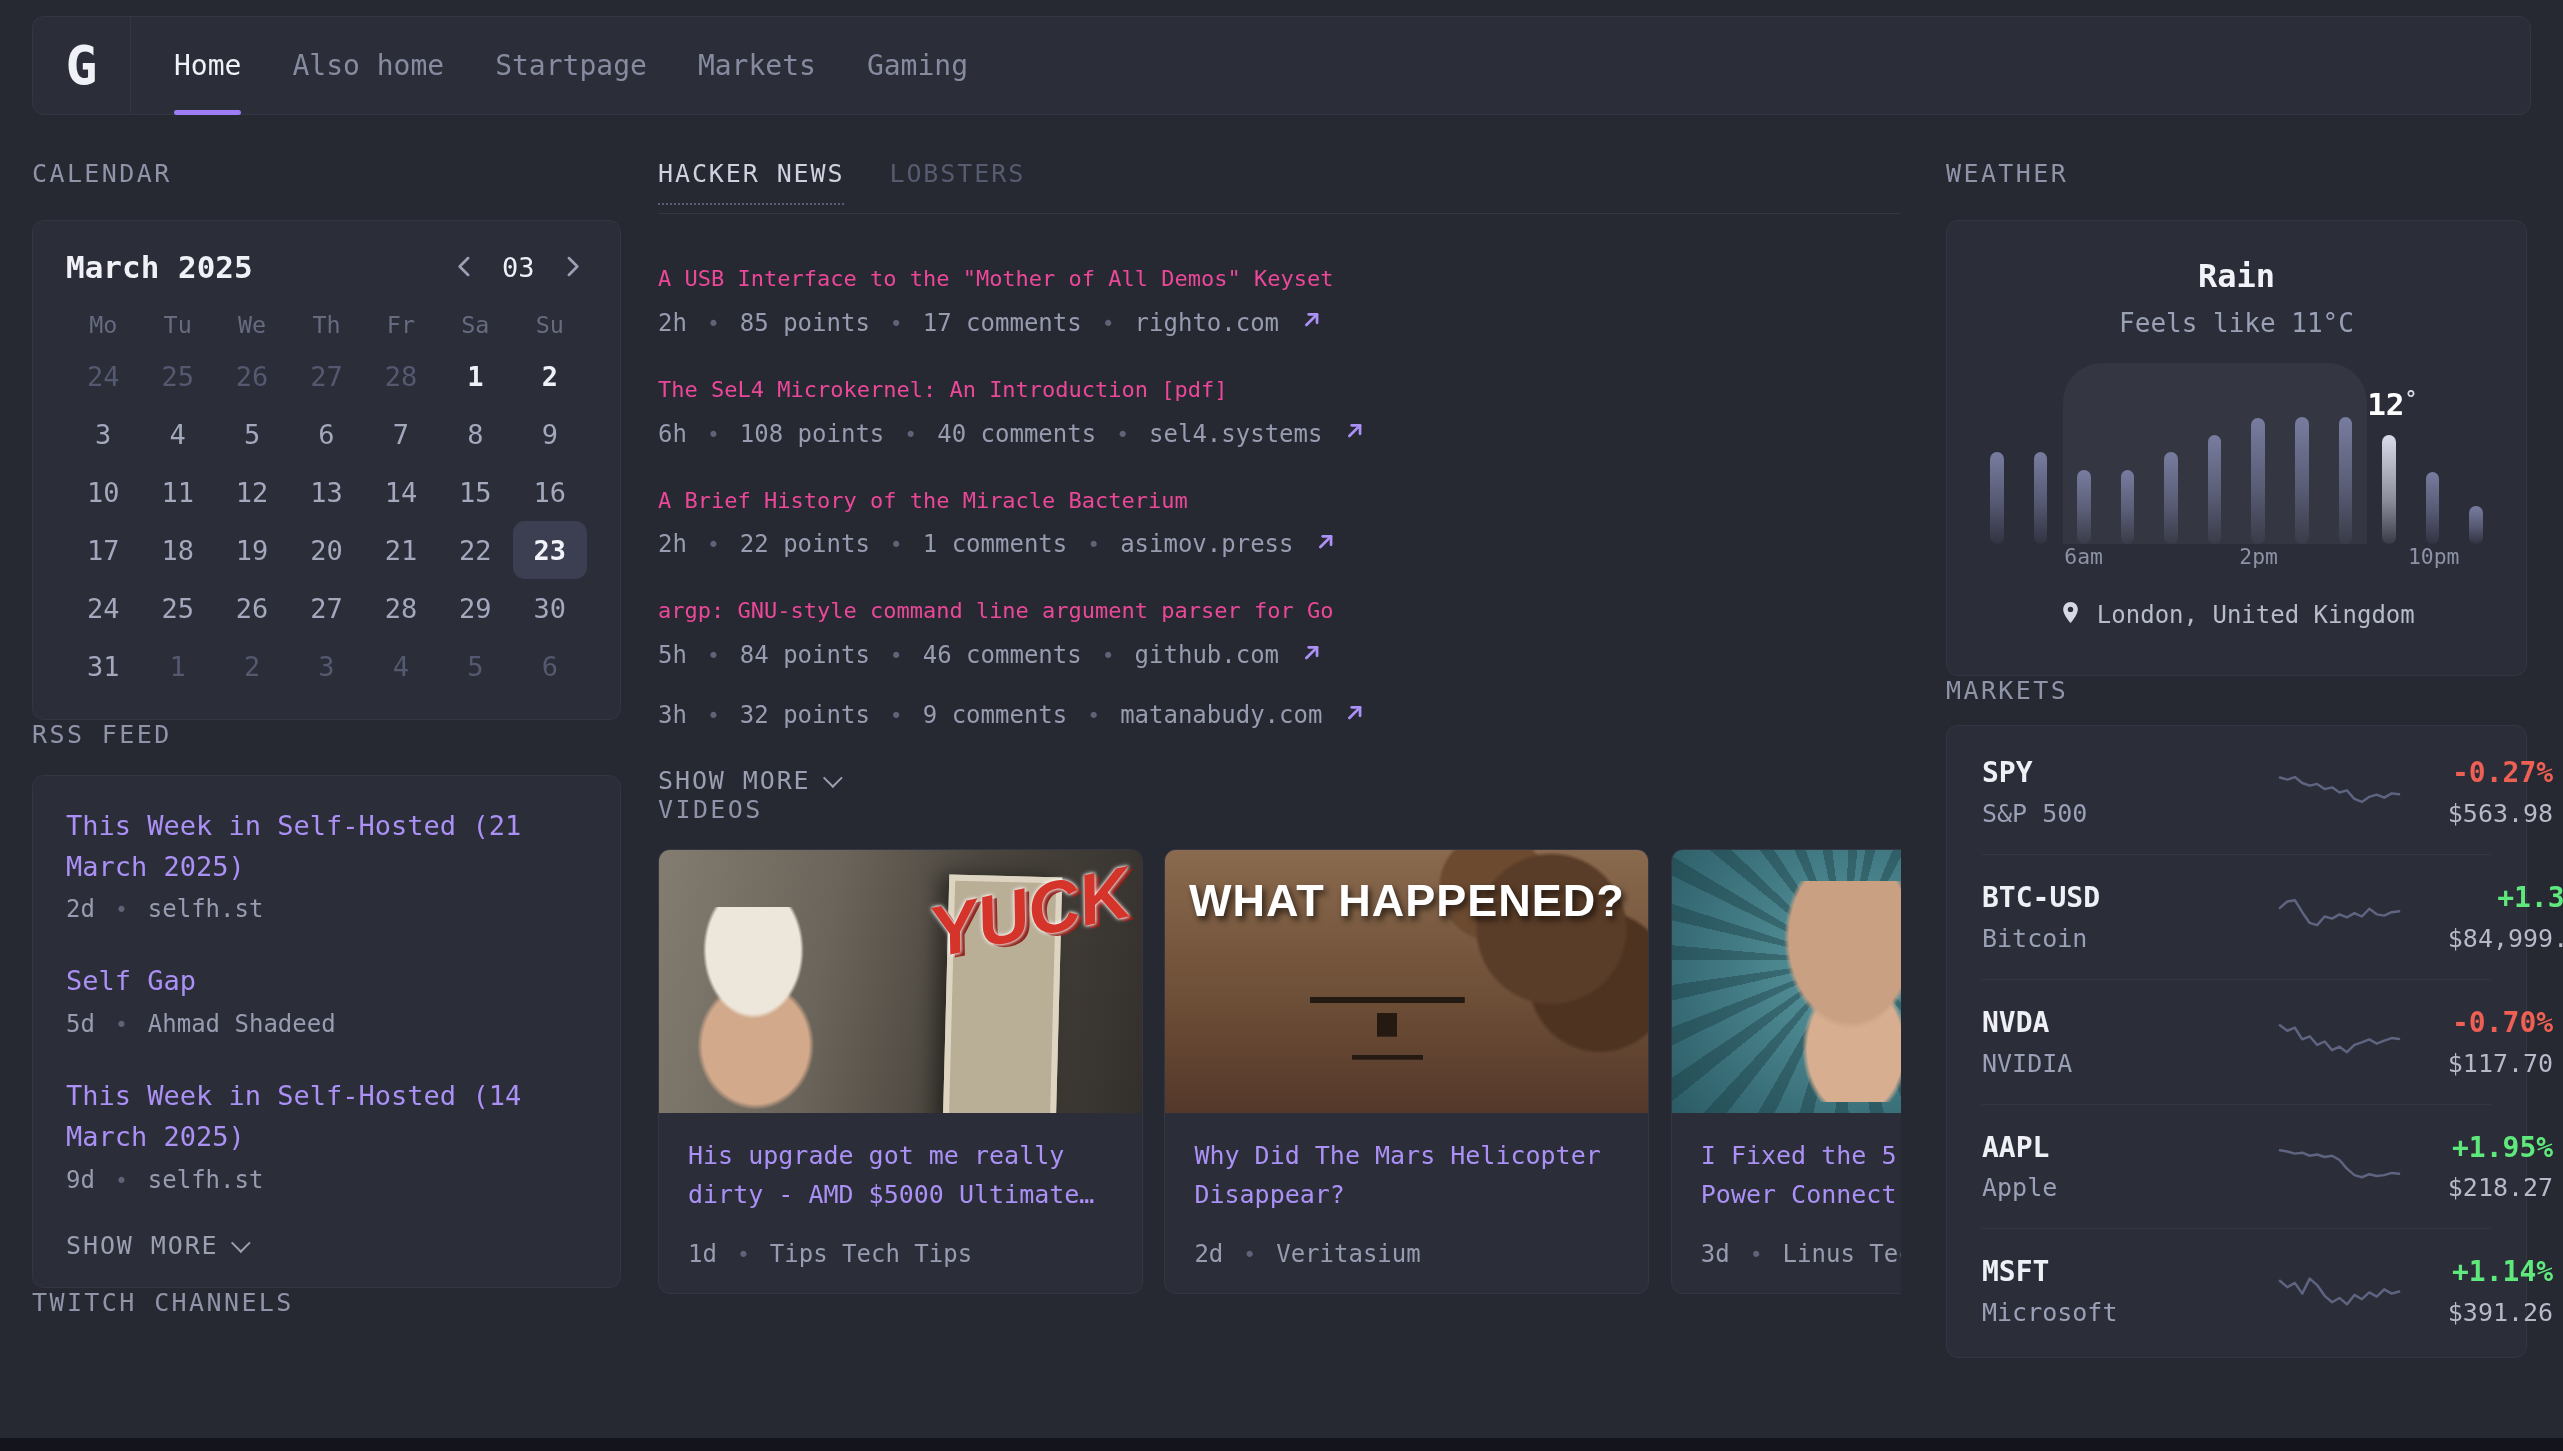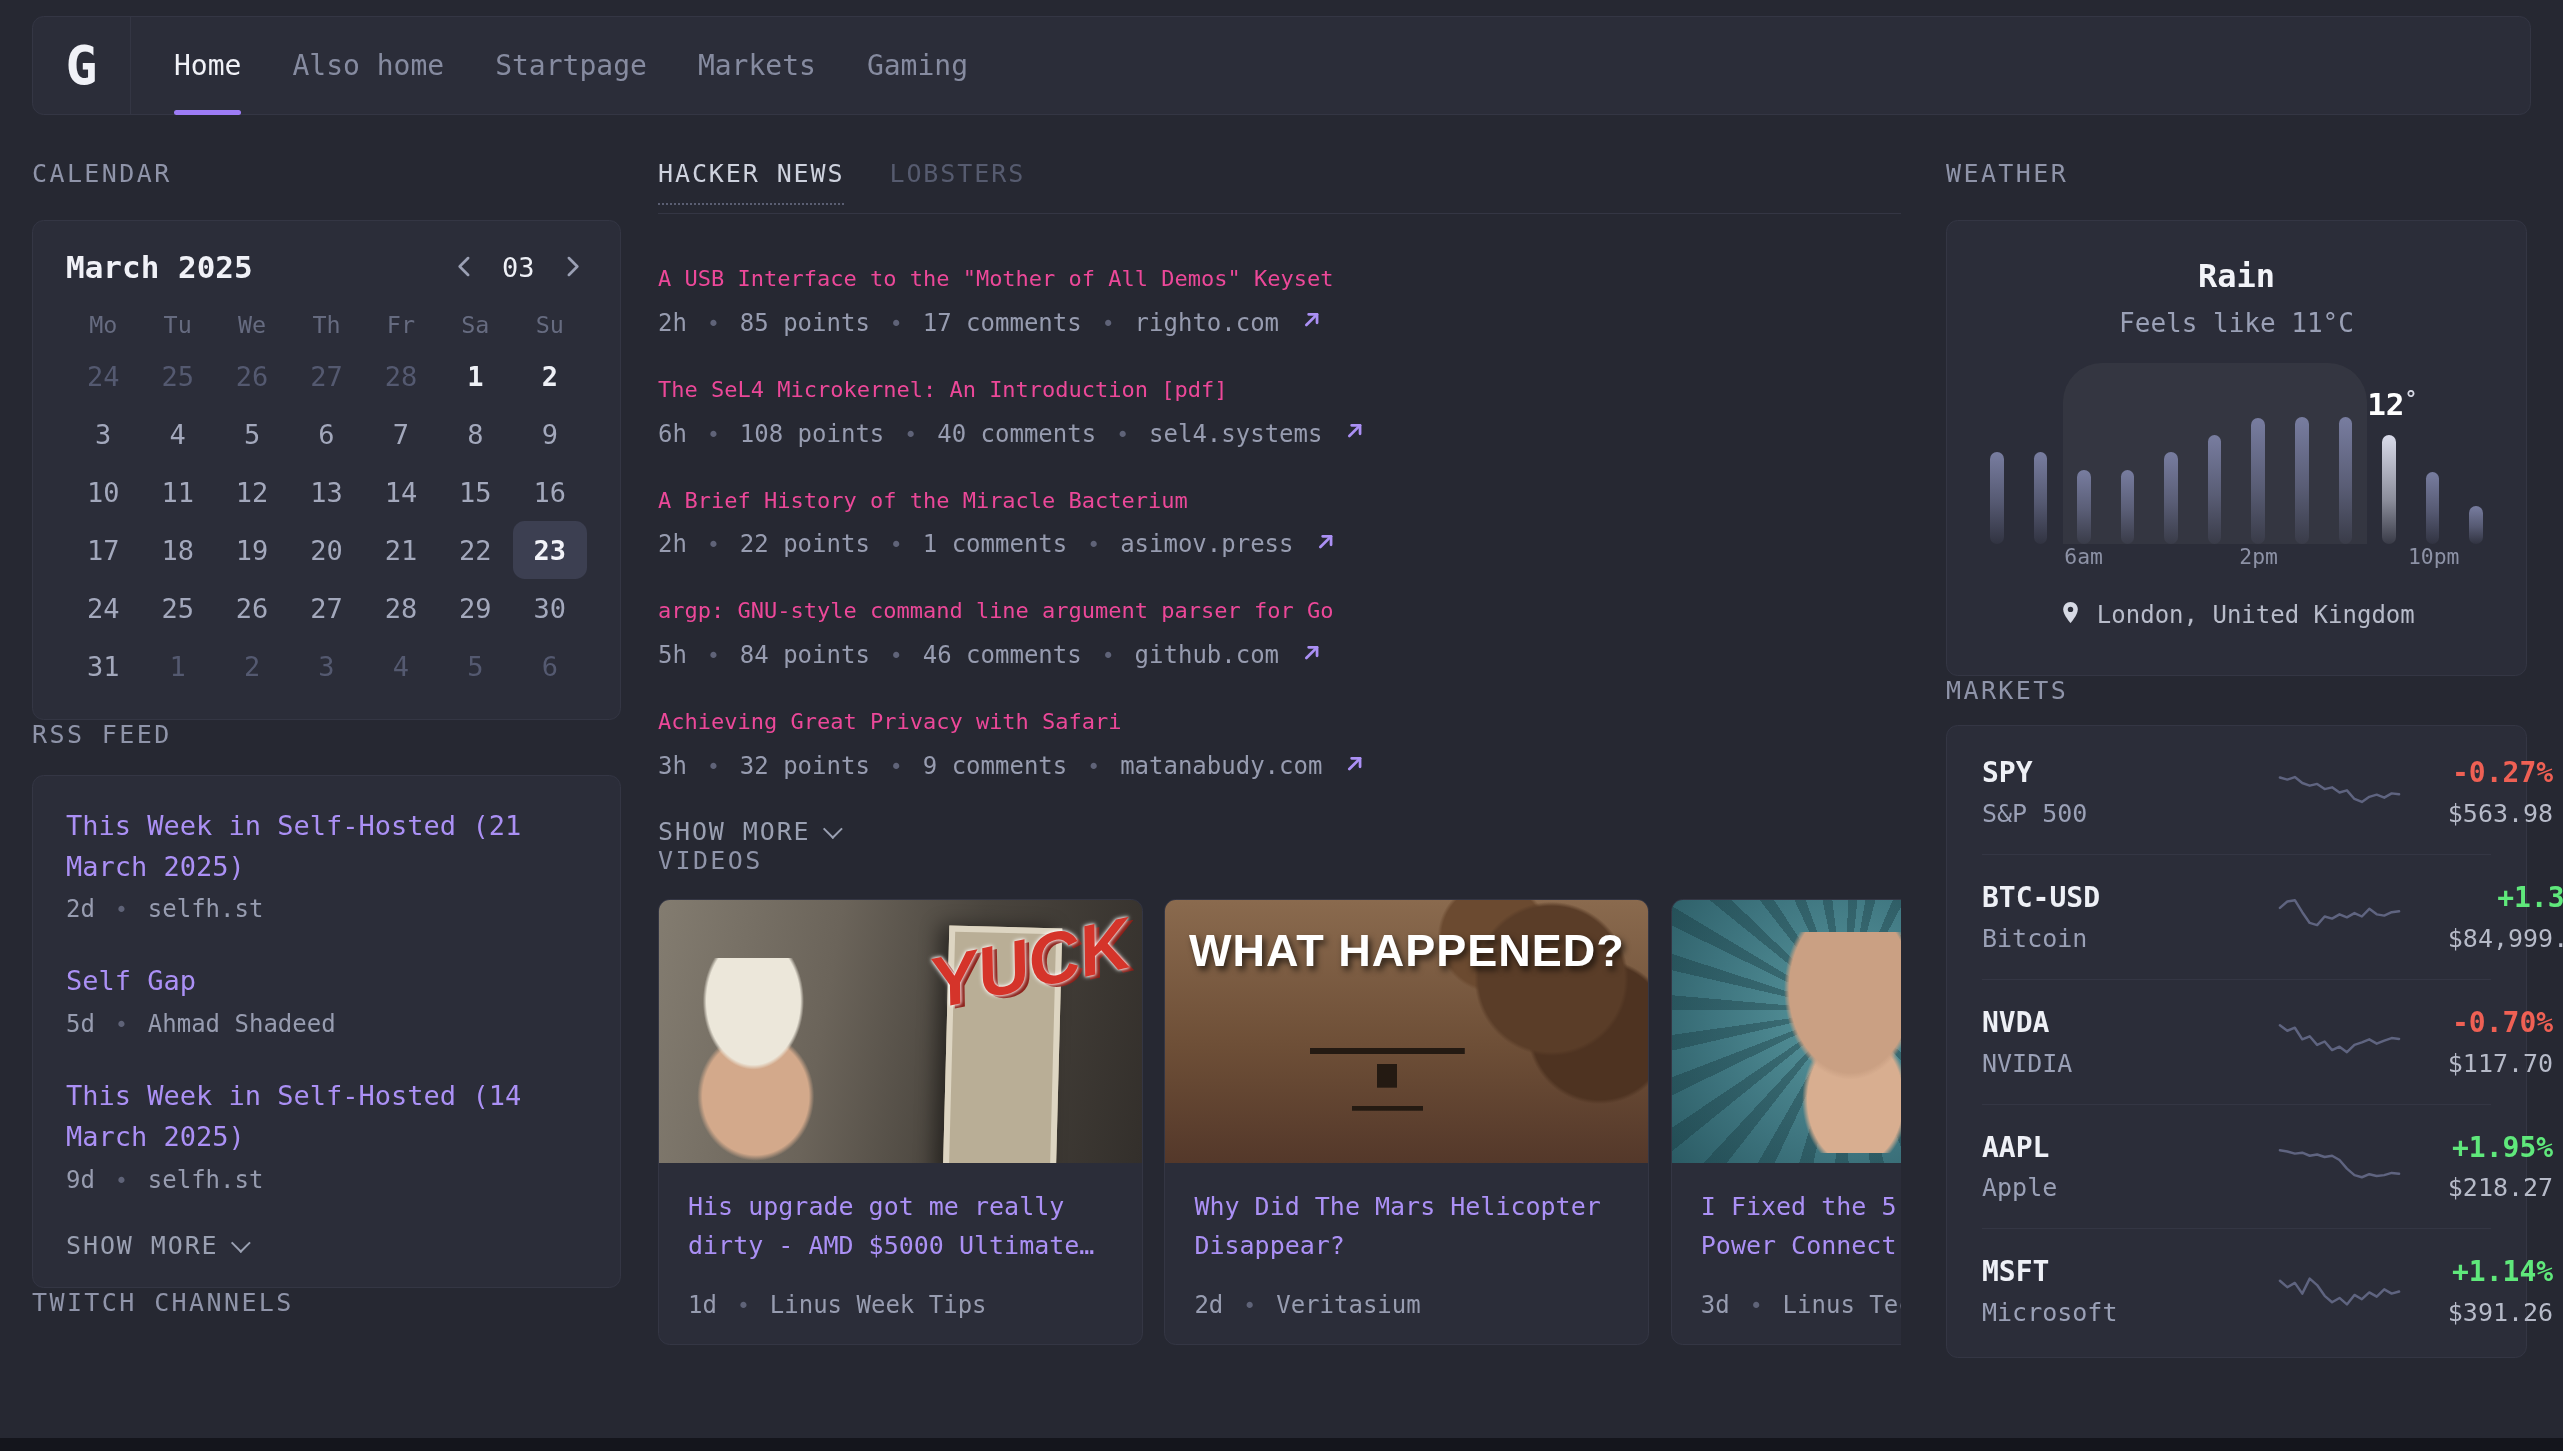--- a/index.html
+++ b/index.html
@@ -363,21 +363,20 @@
               <span class="dot">•</span>
               <span>github.com</span>
               <span class="ext-arrow"><svg viewBox="0 0 14 14" width="21.4" height="21.4" fill="none" stroke="#ab90f5" stroke-width="1.8" stroke-linecap="round" stroke-linejoin="round">
                   <path d="M3.5 10.5 L10.5 3.5"></path>
                   <path d="M5 3.5 H10.5 V9"></path>
                 </svg></span>
             </div>
           </div>
 
           <div class="hn-item">
-            <div class="hn-title">Achieving Great Privacy with Safari</div>
             <div class="meta">
               <span>3h</span>
               <span class="dot">•</span>
               <span>32 points</span>
               <span class="dot">•</span>
               <span>9 comments</span>
               <span class="dot">•</span>
               <span>matanabudy.com</span>
               <span class="ext-arrow"><svg viewBox="0 0 14 14" width="21.4" height="21.4" fill="none" stroke="#ab90f5" stroke-width="1.8" stroke-linecap="round" stroke-linejoin="round">
                   <path d="M3.5 10.5 L10.5 3.5"></path>
@@ -398,21 +397,21 @@
           <div class="video-card">
             <div class="thumb" data-thumb="v1">
               <span class="thumb-overlay">YUCK</span>
             </div>
             <div class="video-body">
               <div class="video-title">His upgrade got me really
 dirty - AMD $5000 Ultimate…</div>
               <div class="meta video-meta">
                 <span>1d</span>
                 <span class="dot">•</span>
-                <span>Linus Week Tips</span>
+                <span>Tips Tech Tips</span>
               </div>
             </div>
           </div>
 
           <div class="video-card">
             <div class="thumb" data-thumb="v2">
               <span class="thumb-overlay">WHAT HAPPENED?</span>
             </div>
             <div class="video-body">
               <div class="video-title">Why Did The Mars Helicopter

